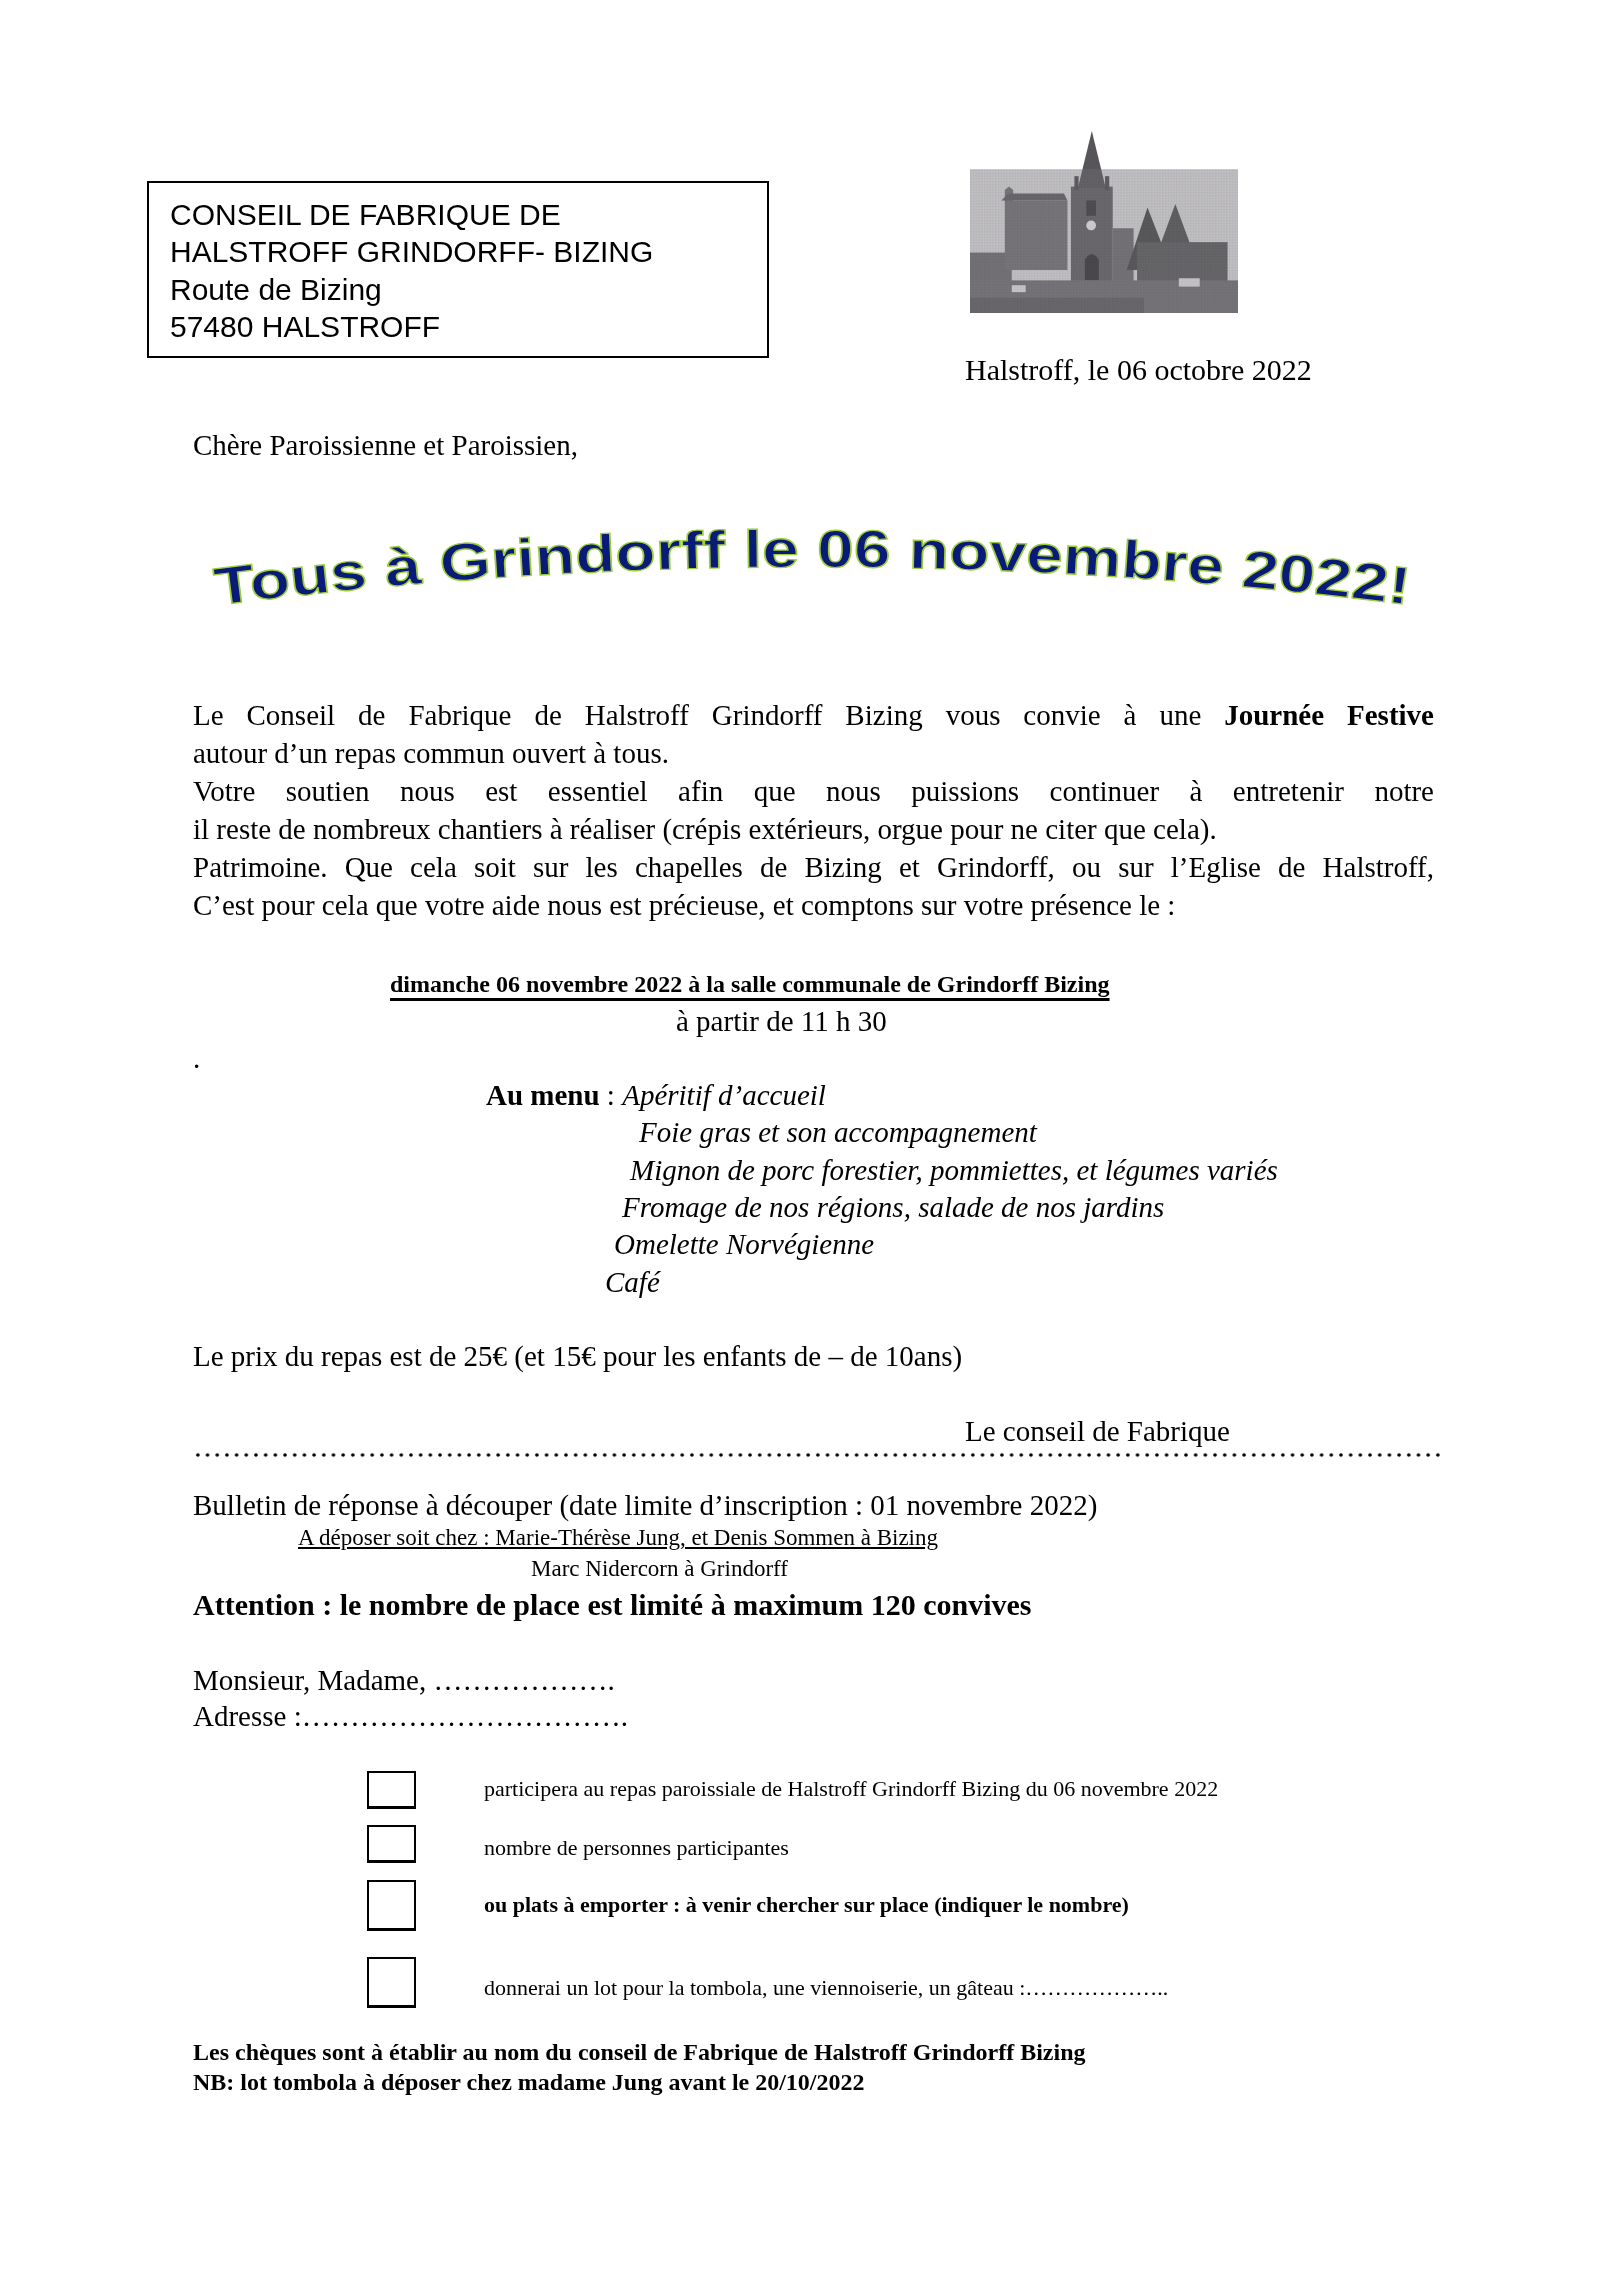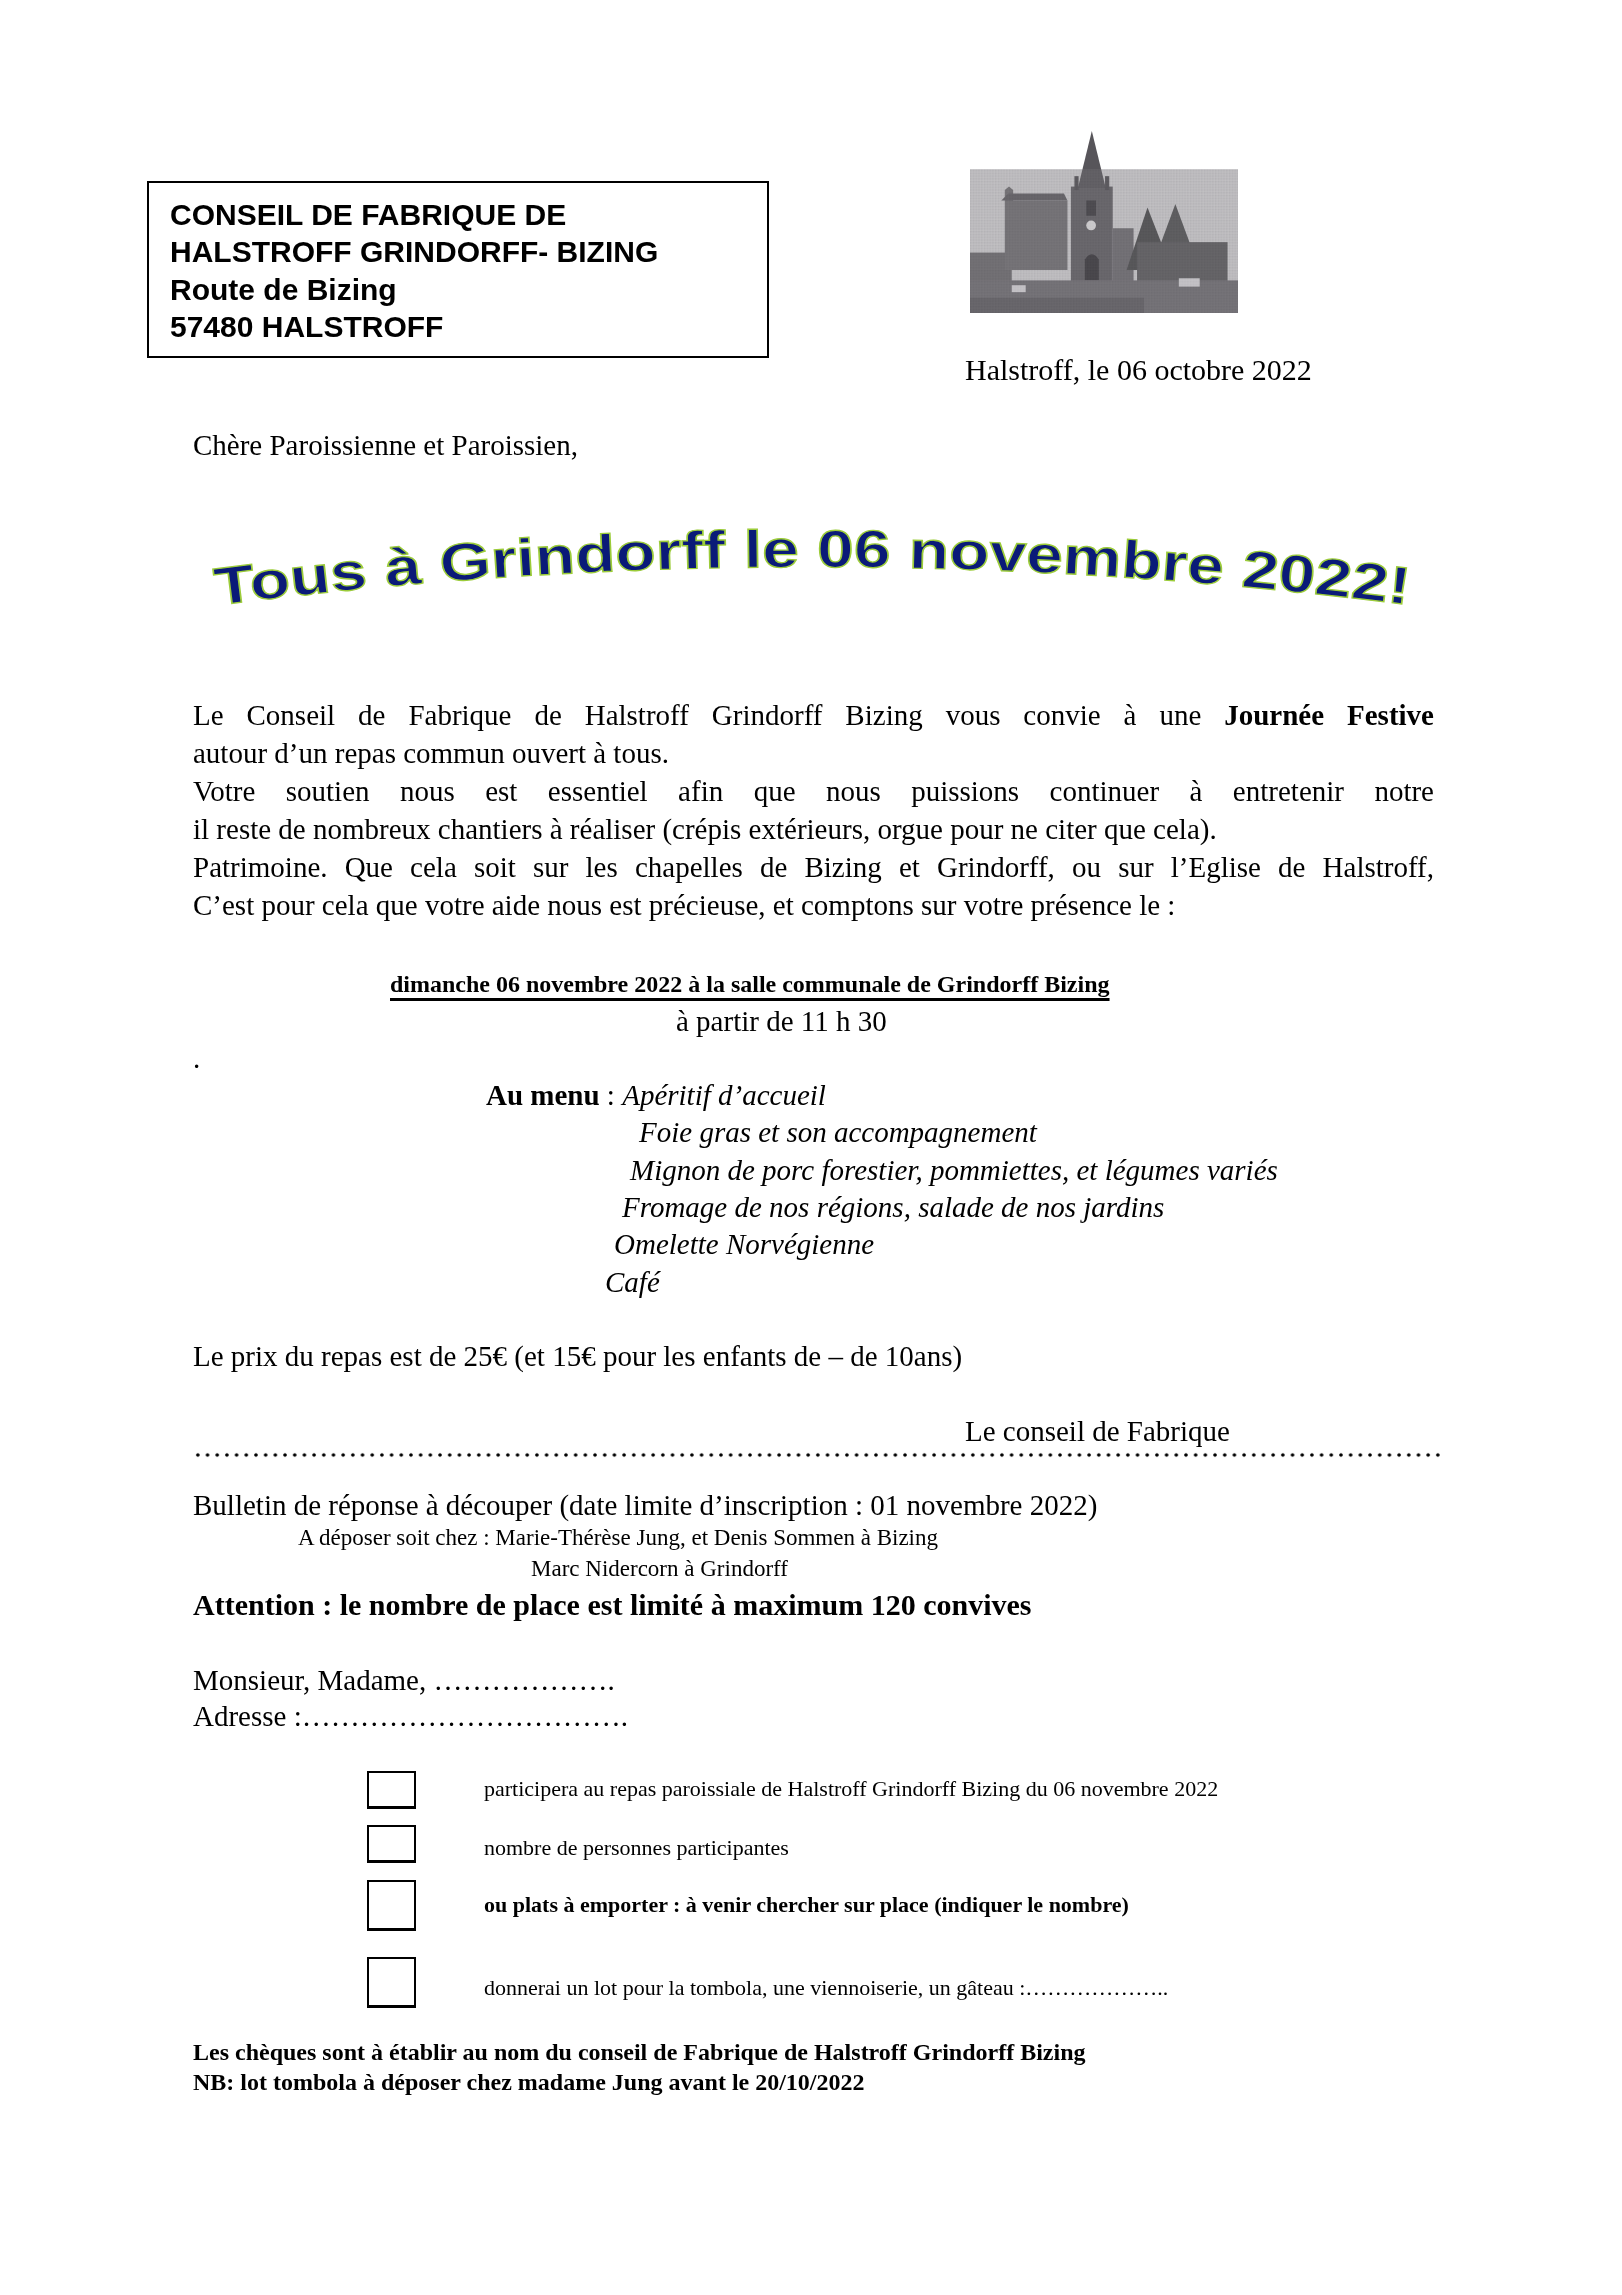--- a/index.html
+++ b/index.html
@@ -5,21 +5,21 @@
   html, body { margin:0; padding:0; background:#ffffff; }
   body { width:1623px; height:2295px; position:relative; overflow:hidden;
          font-family:"Liberation Serif", serif; color:#000; }
   .abs { position:absolute; white-space:nowrap; }
   .serif { font-family:"Liberation Serif", serif; font-size:29px; line-height:38px; }
 
   
   .header-box { position:absolute; left:147px; top:181px; width:622px; height:177px;
                 border:2.1px solid #000; box-sizing:border-box; }
   .header-line { position:absolute; left:21px; font-family:"Liberation Sans", sans-serif;
-                 font-weight:bold; font-size:30px; line-height:38px; white-space:nowrap; }
+                 font-weight:normal; font-size:30px; line-height:38px; white-space:nowrap; }
 
   
   .church { position:absolute; left:970px; top:131px; width:268px; height:182px; }
 
   
   .banner { position:absolute; left:188px; top:501px; width:1252px; height:125px; }
 
   .bold { font-weight:bold; }
   .italic { }
 
@@ -118,21 +118,21 @@
 <div class="menu-item" style="left:614px; top:1225px;">Omelette Norvégienne</div>
 <div class="menu-item" style="left:605px; top:1263px;">Café</div>
 
 <div class="abs serif" style="left:193px; top:1337px;">Le prix du repas est de 25€ (et 15€ pour les enfants de – de 10ans)</div>
 
 <div class="abs serif" style="left:965px; top:1412px;">Le conseil de Fabrique</div>
 
 <div class="dotline"></div>
 
 <div class="abs serif" style="left:193px; top:1486px;">Bulletin de réponse à découper (date limite d’inscription : 01 novembre 2022)</div>
-<div class="abs small" style="left:298px; top:1523px;">A déposer soit chez : Marie-Thérèse Jung, et Denis Sommen à Bizing</div>
+<div class="abs small" style="left:298px; top:1523px;text-decoration:underline;">A déposer soit chez : Marie-Thérèse Jung, et Denis Sommen à Bizing</div>
 <div class="abs small" style="left:531px; top:1554px;">Marc Nidercorn à Grindorff</div>
 <div class="abs serif bold" style="left:193px; top:1586px; font-size:30px;">Attention : le nombre de place est limité à maximum 120 convives</div>
 
 <div class="abs serif" style="left:193px; top:1661px;">Monsieur, Madame, ……………….</div>
 <div class="abs serif" style="left:193px; top:1697px;">Adresse :…………………………….</div>
 
 <div class="checkbox" style="left:367px; top:1771px; height:38px;"></div>
 <div class="cb-label" style="left:484px; top:1775px;">participera au repas  paroissiale de Halstroff Grindorff Bizing du 06 novembre 2022</div>
 
 <div class="checkbox" style="left:367px; top:1825px; height:38px;"></div>

